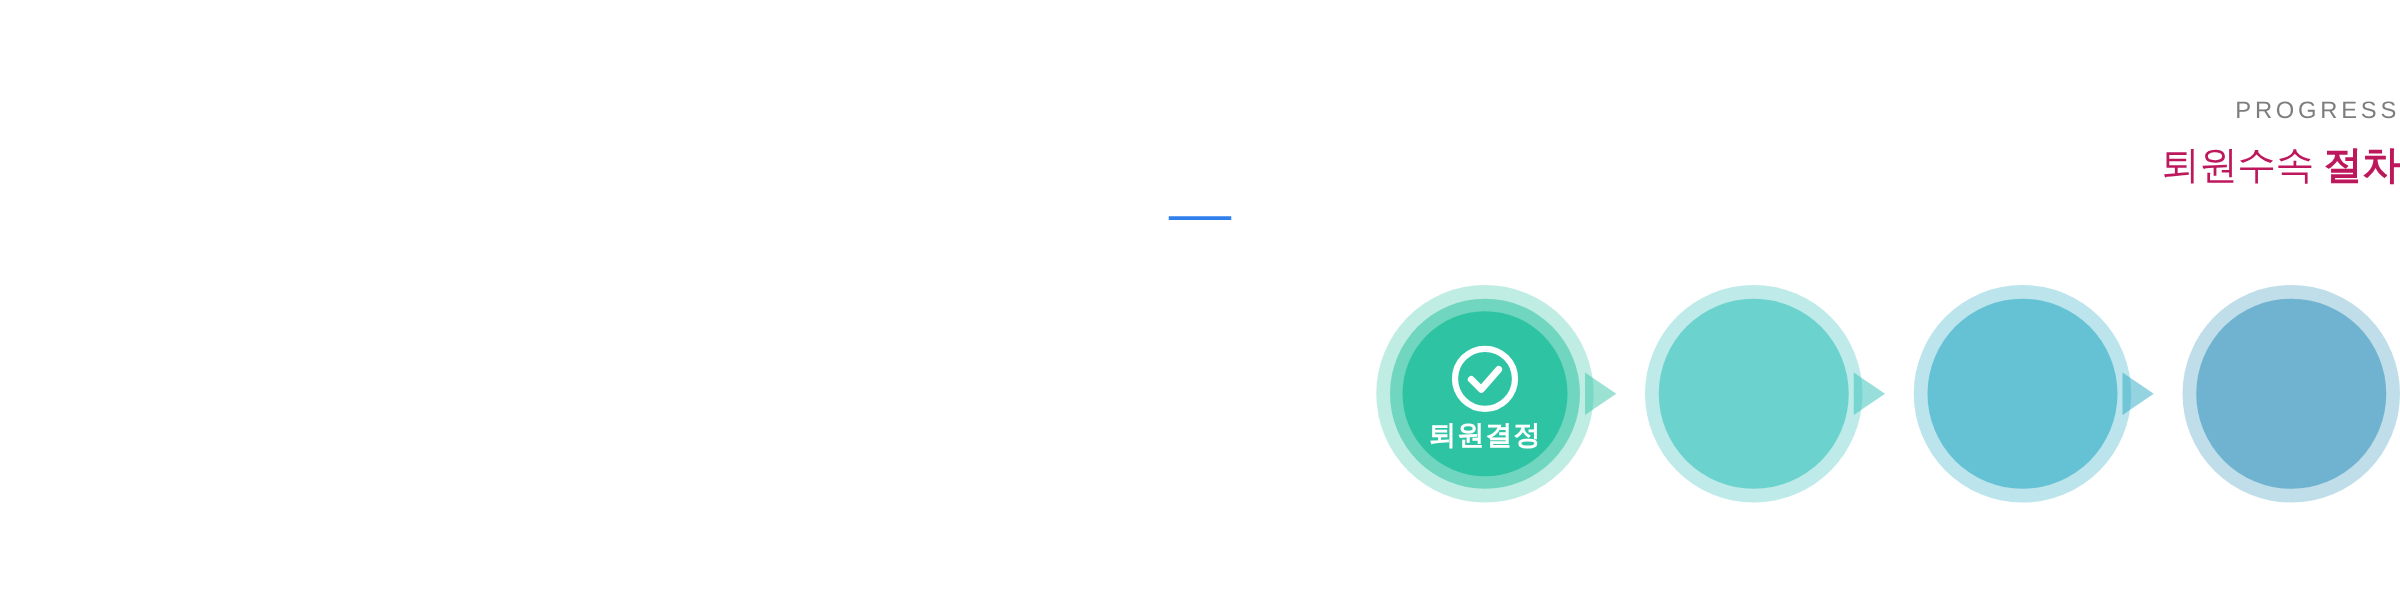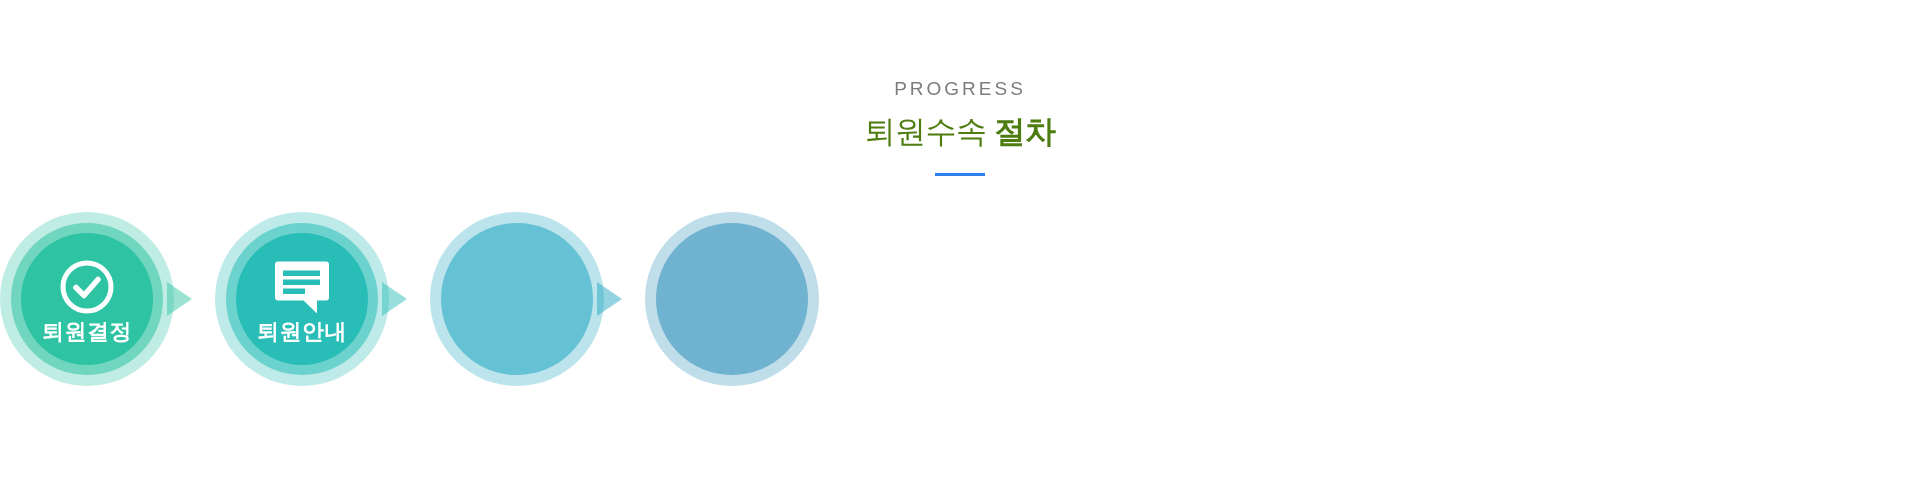--- a/index.html
+++ b/index.html
@@ -6,53 +6,53 @@
   .page {
     position: relative;
     width: 1920px;
     height: 488px;
     background: #ffffff;
     overflow: hidden;
     font-family: "Liberation Sans", "DejaVu Sans", sans-serif;
   }
 
   
-  .header { position: absolute; top: 0; left: 0; width: 100%; text-align: center; }
+  .header { position: absolute; top: 0; left: 0; width: 100%; text-align: right; }
   .eyebrow {
     margin-top: 78px;
     font-size: 19px;
     line-height: 22px;
     letter-spacing: 3px;
     font-weight: 400;
     color: #7d7d7d;
   }
   .title {
     margin: 14px 0 0 0;
     font-size: 31px;
     line-height: 36px;
     font-weight: 500;
     letter-spacing: -0.5px;
-    color: #4d7c0f;
+    color: #be185d;
   }
   .title .bold { font-weight: 800; }
   .underline {
     width: 50px;
     height: 3px;
     margin: 23px auto 0 auto;
     background: #2F80ED;
   }
 
   
   .steps {
     position: absolute;
-    top: 212px;
+    top: 228px;
     left: 0;
     width: 100%;
     display: flex;
-    justify-content: flex-start;
+    justify-content: flex-end;
     gap: 41px;
   }
   .step { position: relative; width: 174px; height: 174px; }
   .halo  { position: absolute; inset: 0;    border-radius: 50%; background: var(--c); opacity: 0.30; }
   .ring  { position: absolute; inset: 11px; border-radius: 50%; background: var(--c); opacity: 0.55; }
   .solid { position: absolute; inset: 21px; border-radius: 50%; background: var(--c); }
 
   .icon-wrap {
     position: absolute;
     left: 50%;
@@ -113,31 +113,20 @@
           </svg>
         </div>
         <div class="step-label">퇴원결정</div>
       </div>
       <div class="arrow"></div>
     </div>
 
     <div class="step" style="--c: #28BDB6;">
       <div class="halo"></div>
       <div class="ring"></div>
-      <div class="solid">
-        <div class="icon-wrap">
-          <svg width="56" height="53" viewBox="0 0 56 53">
-            <path d="M4 1 h48 a3 3 0 0 1 3 3 v33 a3 3 0 0 1 -3 3 h-9 v13 L29.5 40 H4 a3 3 0 0 1 -3 -3 V4 a3 3 0 0 1 3 -3 Z" fill="#fff"></path>
-            <rect class="ic-accent" x="9" y="10" width="37" height="5.5"></rect>
-            <rect class="ic-accent" x="9" y="19" width="37" height="5.5"></rect>
-            <rect class="ic-accent" x="9" y="28" width="22" height="5.5"></rect>
-          </svg>
-        </div>
-        <div class="step-label">퇴원안내</div>
-      </div>
       <div class="arrow"></div>
     </div>
 
     <div class="step" style="--c: #1FA5C1;">
       <div class="halo"></div>
       <div class="ring"></div>
       <div class="arrow"></div>
     </div>
 
     <div class="step" style="--c: #2E8FBA;">

